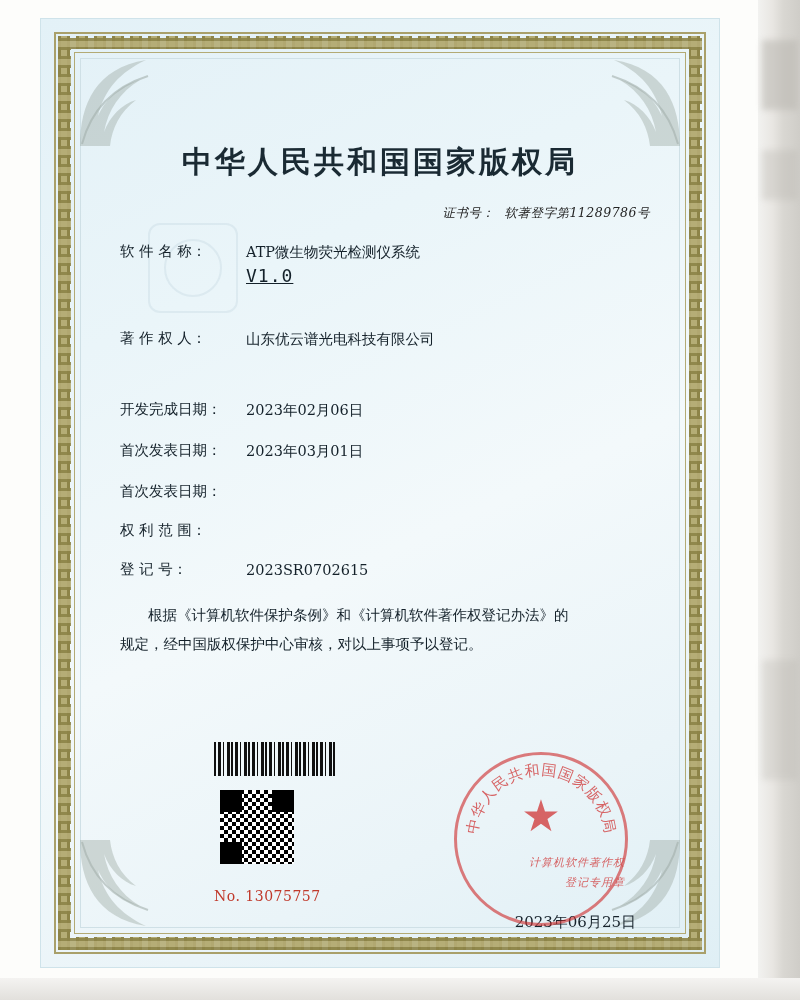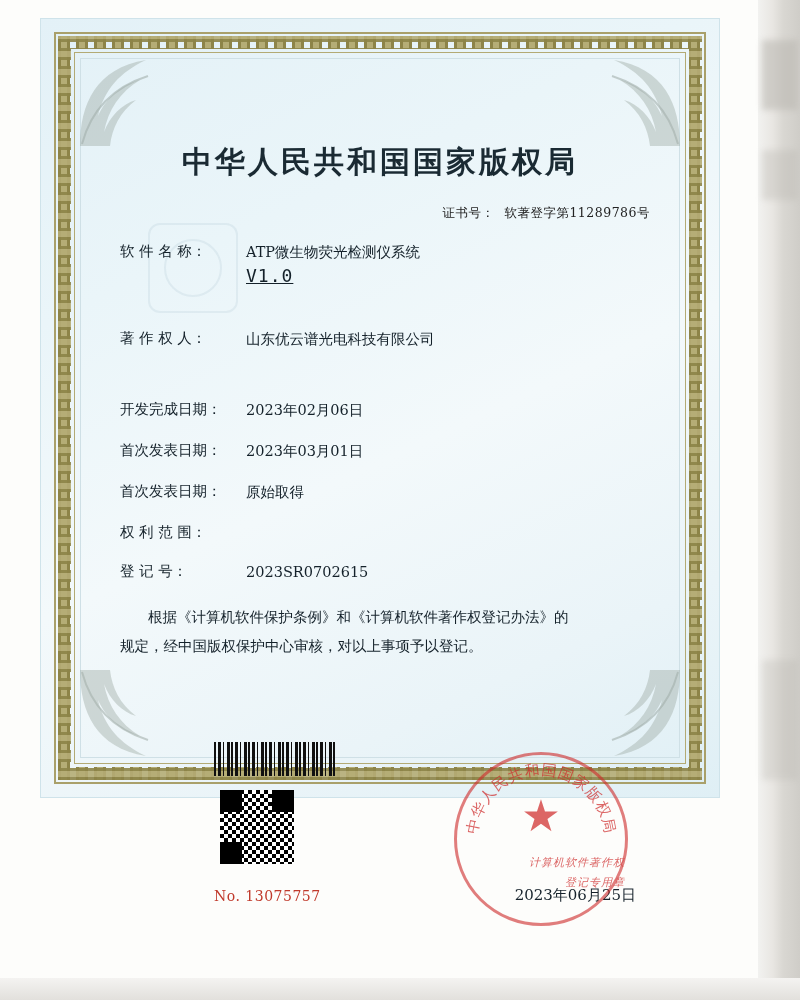--- a/index.html
+++ b/index.html
@@ -45,21 +45,21 @@
     height: 22px;
     background: linear-gradient(to bottom, #f4f3f1 0%, #e2e0dc 100%);
   }
 
   
   .cert {
     position: absolute;
     left: 40px;
     top: 18px;
     width: 680px;
-    height: 780px;
+    height: 950px;
     background: linear-gradient(155deg, #e3f1f7 0%, #eaf5f9 28%, #f3f9fb 55%, #eaf4f8 80%, #dfeff5 100%);
     box-shadow: 0 0 0 1px #cfe3ea inset;
   }
 
   
   .frame-outer {
     position: absolute;
     inset: 14px;
     border: 2px solid #a9a06a;
   }
@@ -166,20 +166,21 @@
   }
 
   .cert-no {
     margin-top: 22px;
     text-align: right;
     padding-right: 12px;
     font-size: 12.5px;
     color: #222;
     letter-spacing: .5px;
     font-family: "DejaVu Serif", serif;
+    font-style: italic;
   }
   .cert-no .cn-label { margin-right: 10px; }
 
   .rows {
     margin-top: 20px;
     padding-left: 22px;
   }
   .row {
     display: flex;
     align-items: flex-start;
@@ -258,21 +259,21 @@
     left: 116px;
     top: 812px;
     font-size: 14px;
     color: #c0392b;
     font-family: "DejaVu Serif", serif;
     letter-spacing: .5px;
   }
   .issue-date {
     position: absolute;
     right: 26px;
-    top: 810px;
+    top: 837px;
     font-size: 15px;
     color: #16222b;
     font-family: "DejaVu Serif", serif;
   }
 
   
   .seal {
     position: absolute;
     right: 34px;
     top: 676px;
@@ -399,21 +400,20 @@
           <div class="val">2023年02月06日</div>
         </div>
 
         <div class="row">
           <div class="lbl">首次发表日期：</div>
           <div class="val">2023年03月01日</div>
         </div>
 
         <div class="row">
           <div class="lbl">首次发表日期：</div>
-          <div class="val">原始取得</div>
         </div>
 
         <div class="row">
           <div class="lbl">权 利 范 围：</div>
         </div>
 
         <div class="row">
           <div class="lbl">登 记 号：</div>
           <div class="val">2023SR0702615</div>
         </div>

